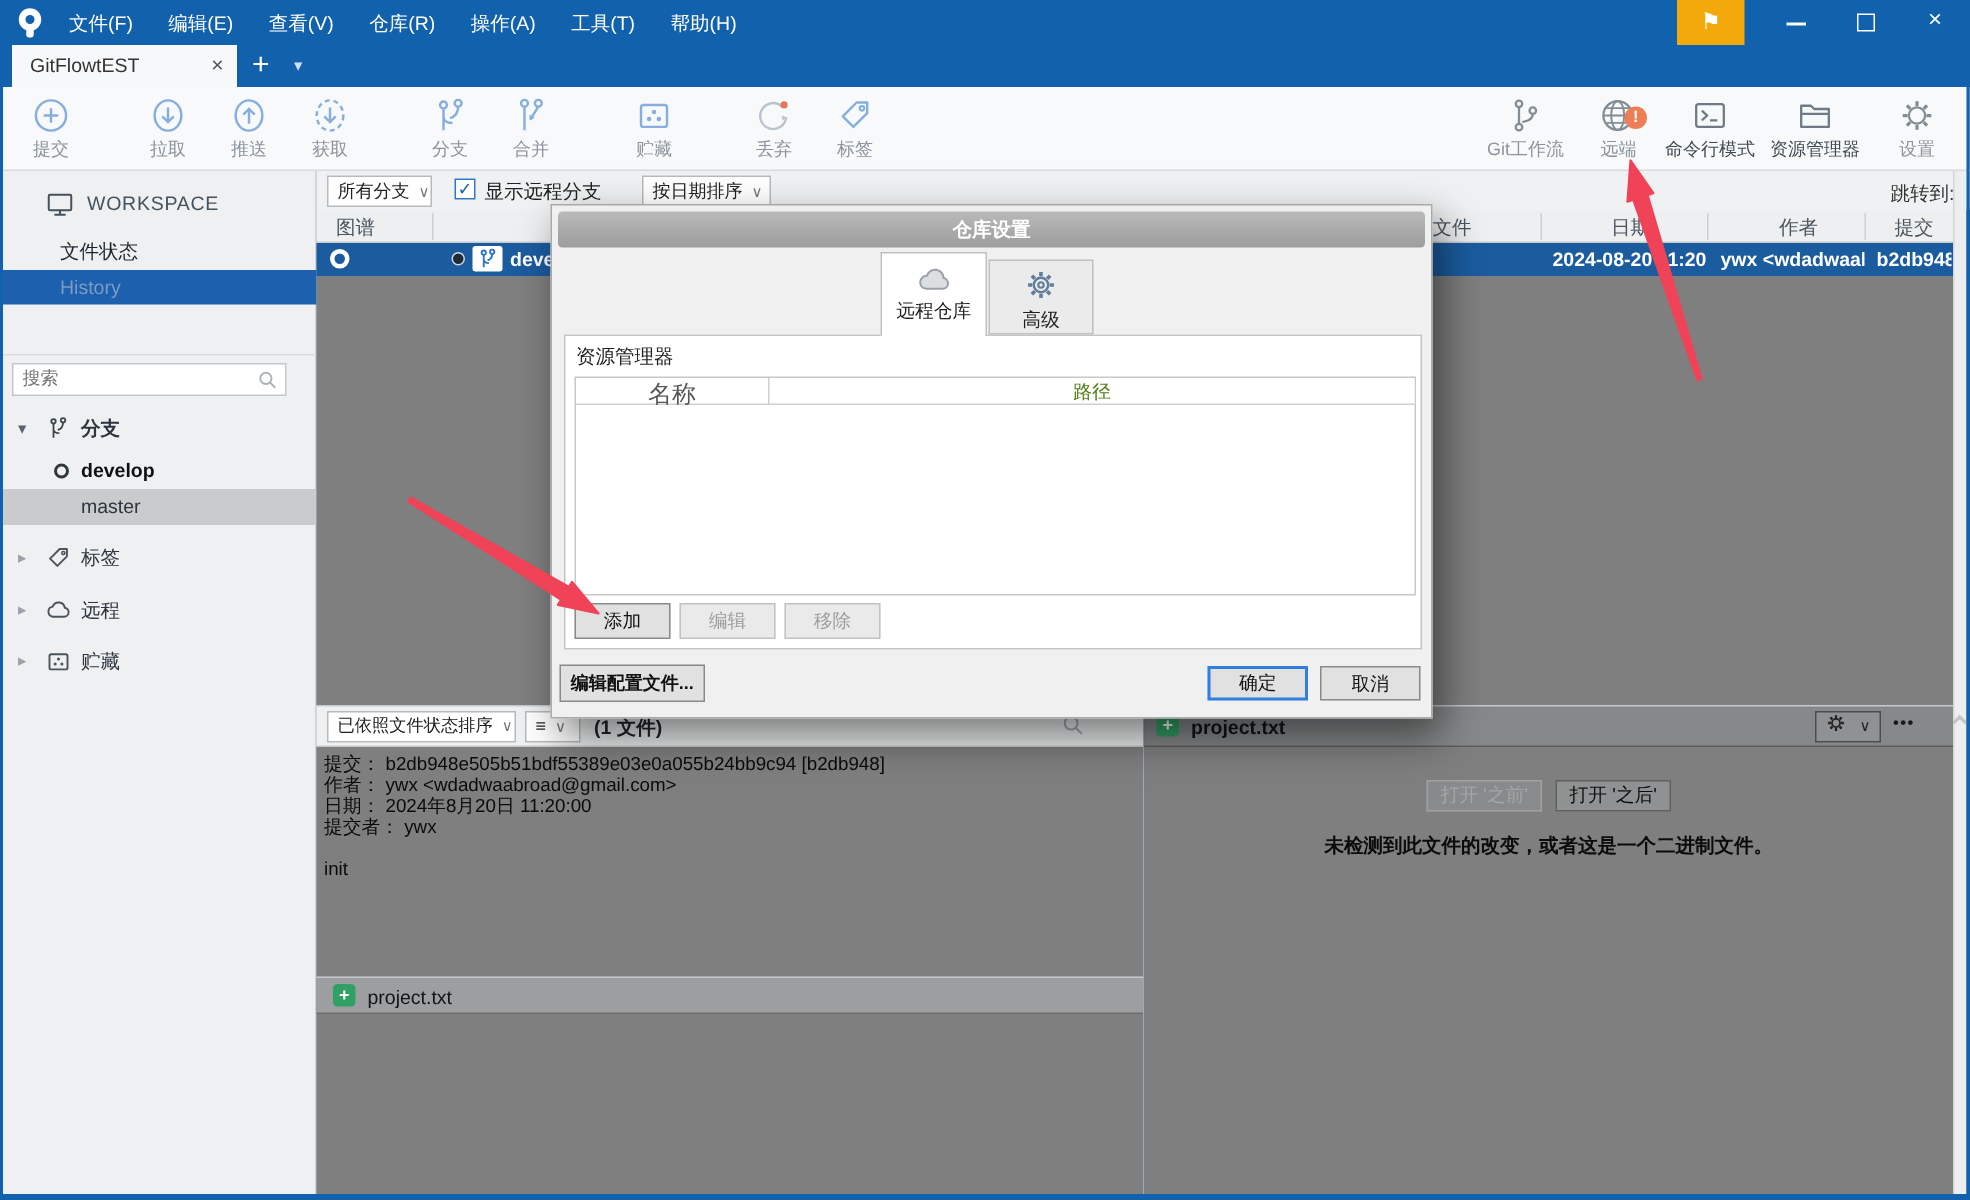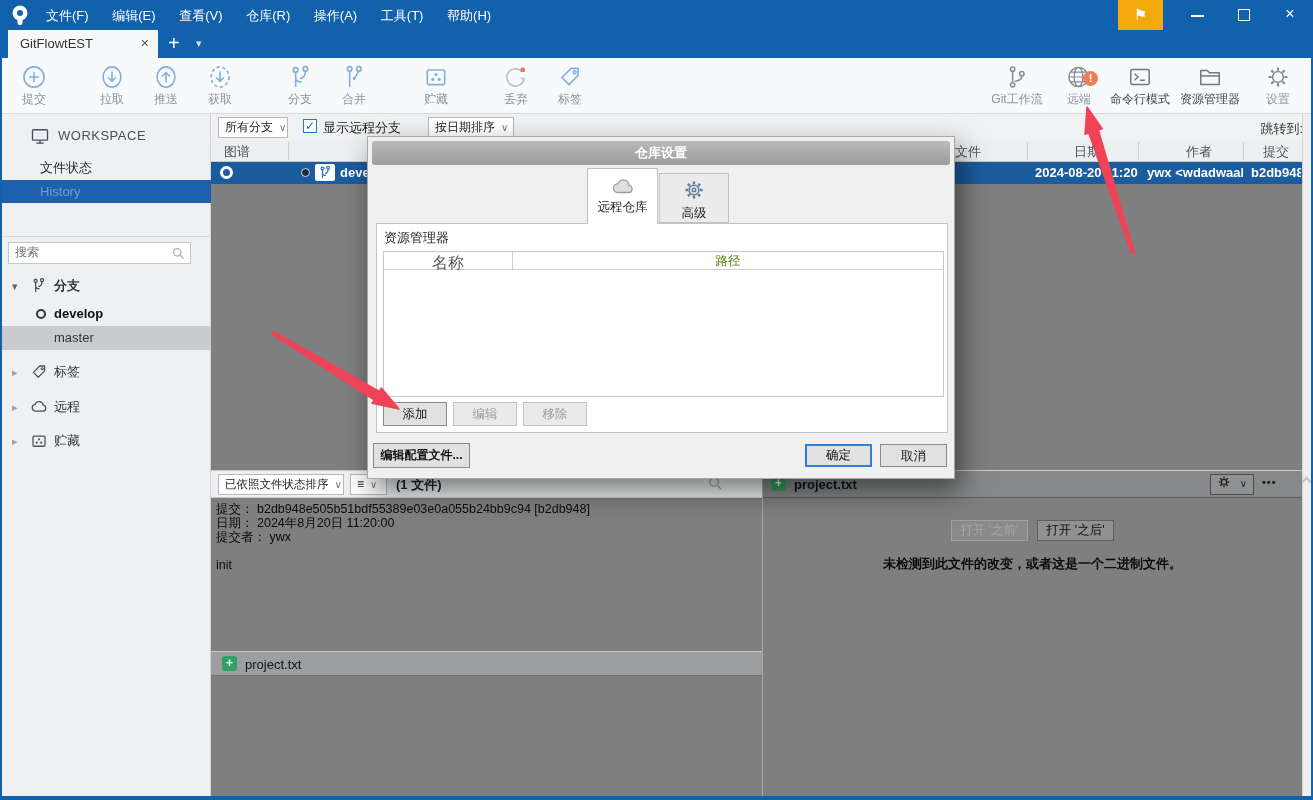--- a/index.html
+++ b/index.html
@@ -402,20 +402,21 @@
       <div class="dd" id="bl-sort"><span>已依照文件状态排序</span><span class="dv">∨</span></div>
       <div class="dd" id="bl-view"><span>≡</span><span class="dv">∨</span></div>
       <span id="bl-count">(1 文件)</span>
       <svg id="bl-search" width="17" height="17" viewBox="0 0 24 24">
           <circle cx="10" cy="10" r="6" fill="none" stroke="#a7adb2" stroke-width="2"></circle>
           <path d="M14.5 14.5L20 20" stroke="#a7adb2" stroke-width="2"></path>
         </svg>
     </div>
     <div id="bl-info">
       <div class="iline">提交： b2db948e505b51bdf55389e03e0a055b24bb9c94 [b2db948]</div>
+      <div class="iline">作者： ywx &lt;wdadwaabroad@gmail.com&gt;</div>
       <div class="iline">日期： 2024年8月20日 11:20:00</div>
       <div class="iline">提交者： ywx</div>
       <div class="iline" id="bl-msg">init</div>
     </div>
     <div id="bl-filelist">
       <div id="bl-filerow">
         <span class="add-badge">+</span>
         <span id="bl-filename">project.txt</span>
       </div>
     </div>

